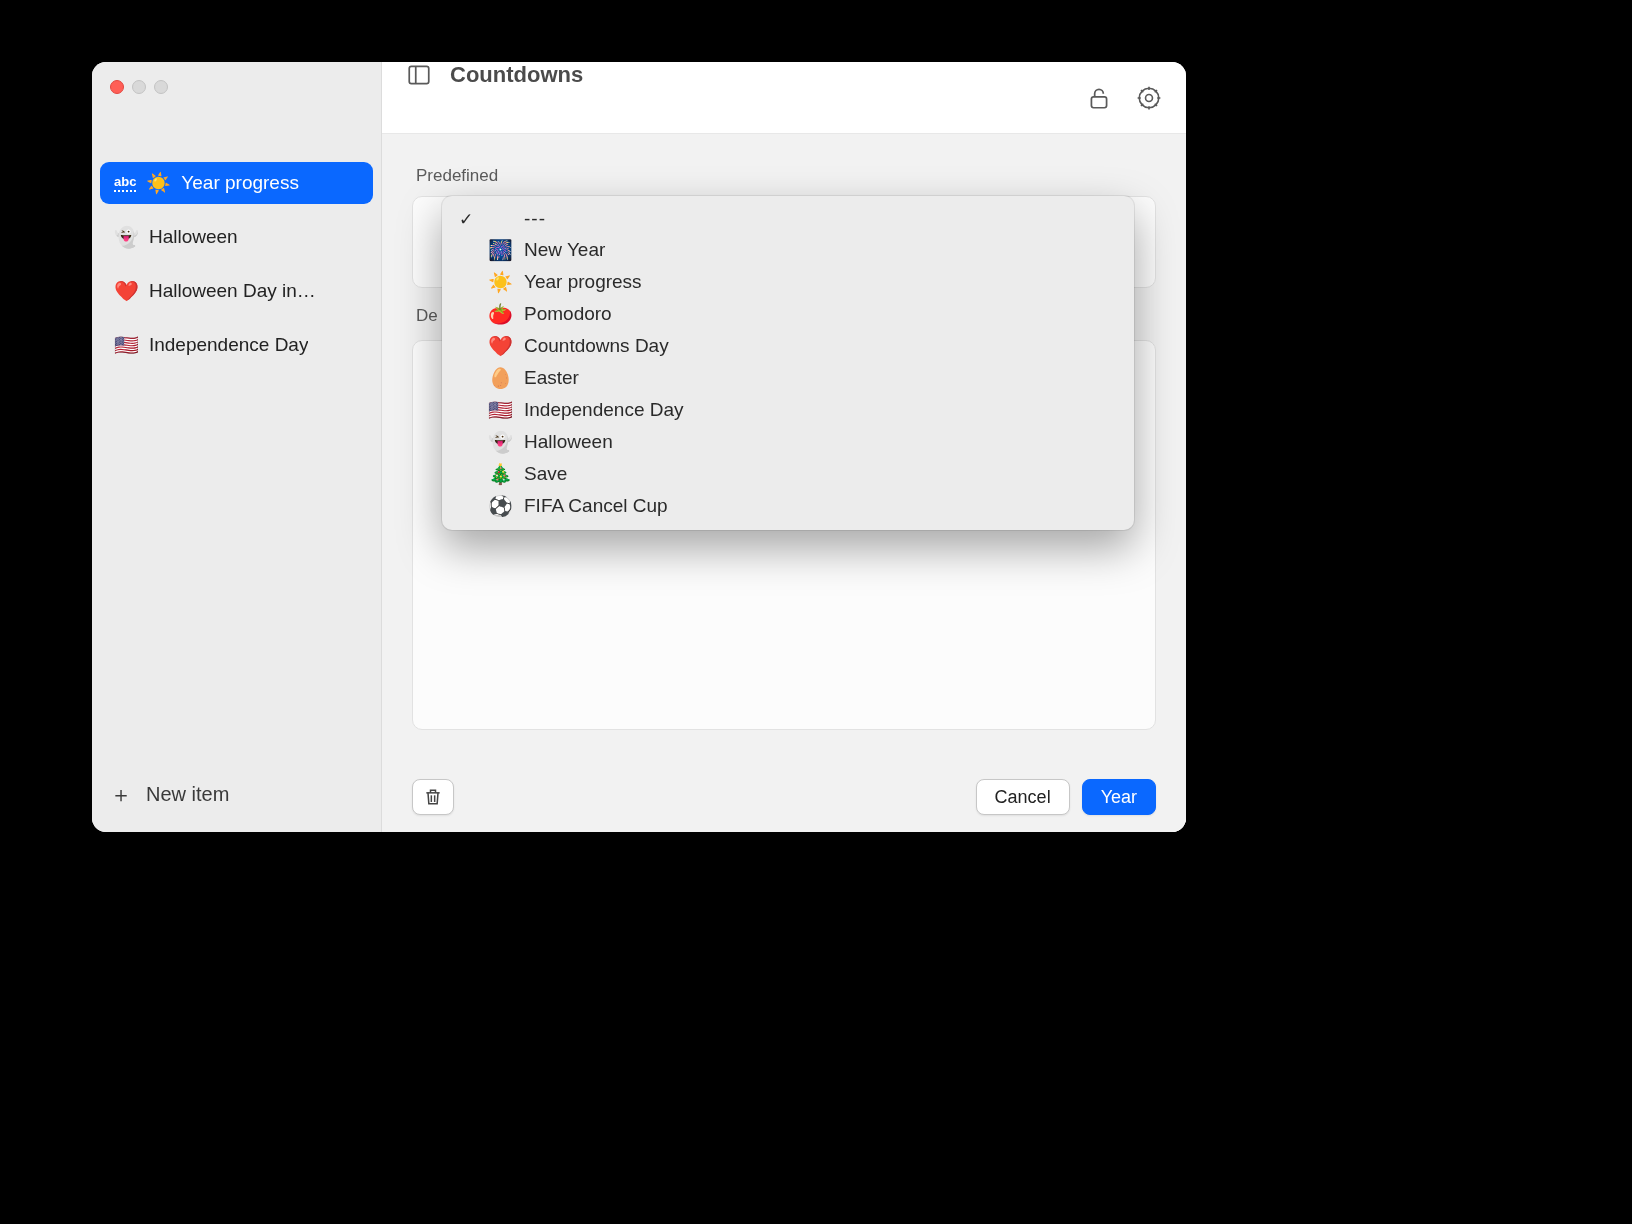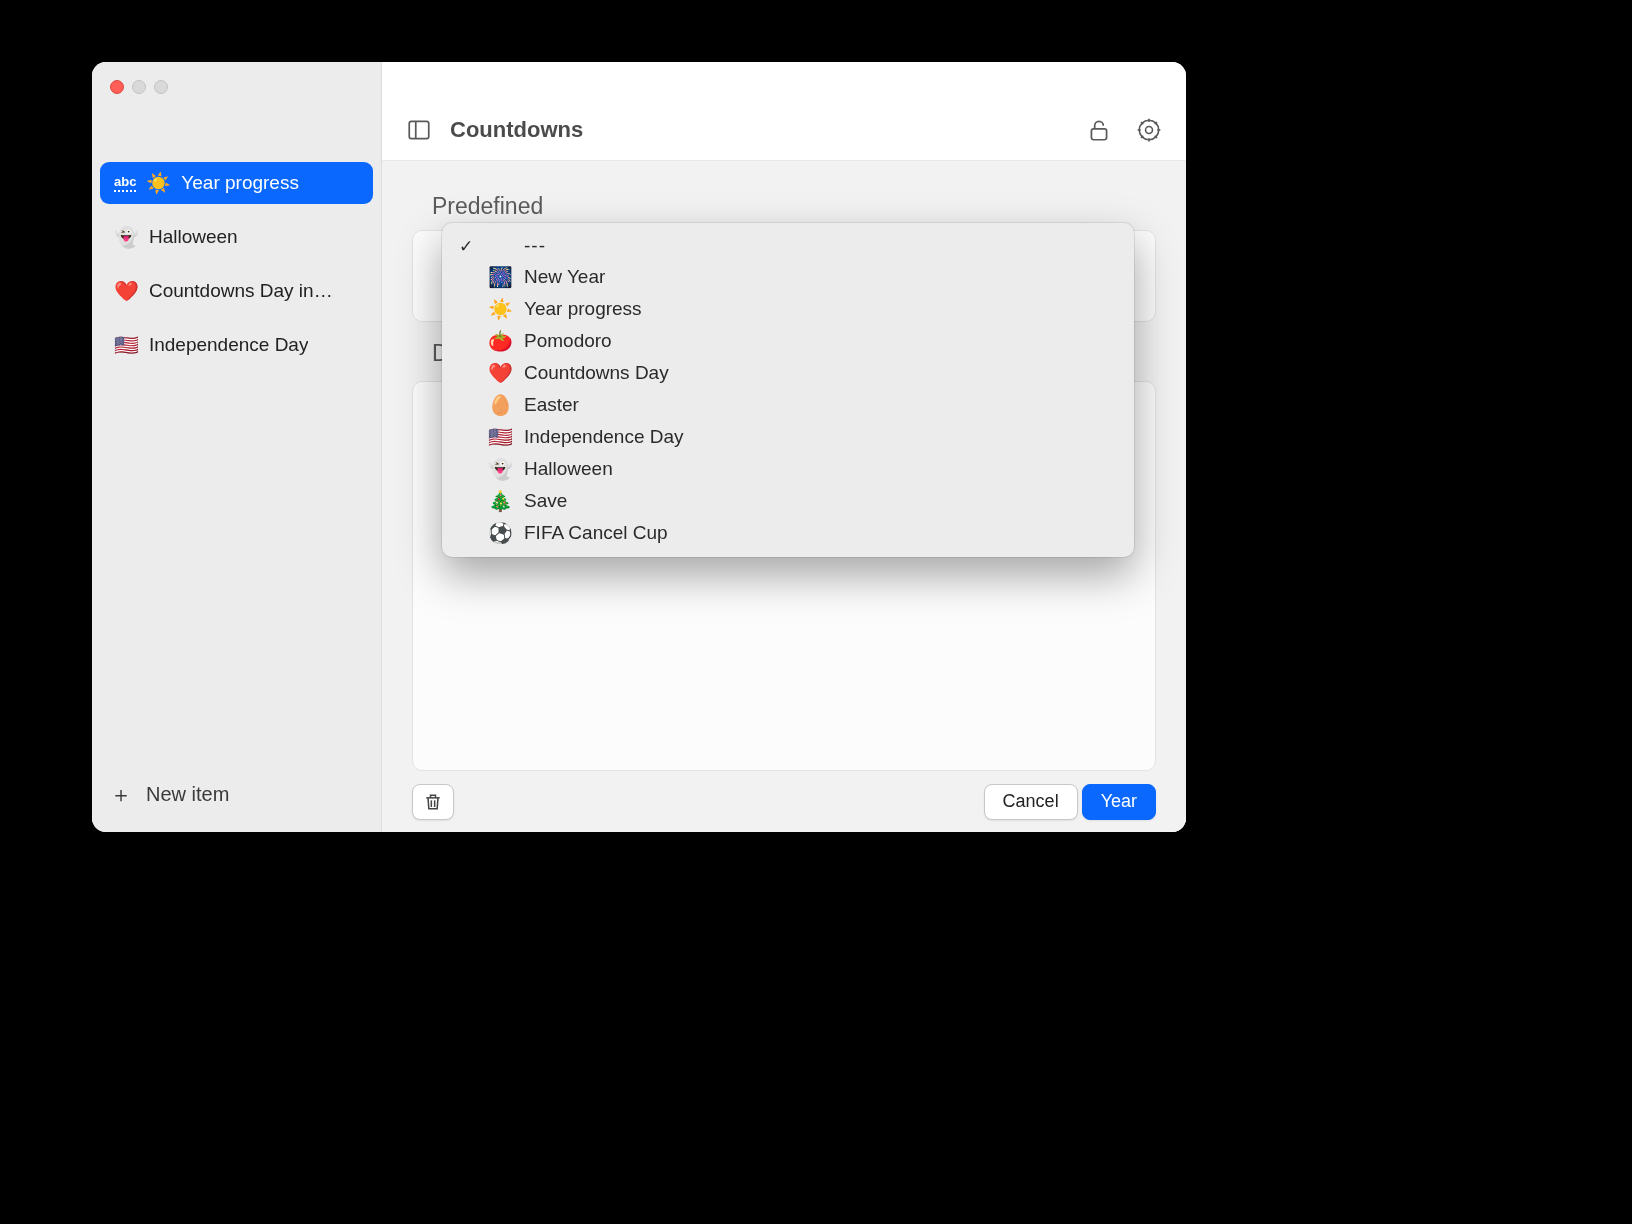--- a/index.html
+++ b/index.html
@@ -93,25 +93,23 @@
   
   .main {
     flex: 1;
     display: flex;
     flex-direction: column;
     background: #fff;
   }
   .toolbar {
     height: 72px;
     display: flex;
-    align-items: center;
     padding: 0 24px;
     gap: 18px;
     border-bottom: 1px solid #e8e8e8;
-    margin-top: 37px;
   }
   .toolbar .title {
     font-size: 22px;
     font-weight: 700;
     color: #4b4b4b;
   }
   .toolbar-right {
     margin-left: auto;
     display: flex;
     gap: 24px;
@@ -121,23 +119,23 @@
   .icon-svg { width: 26px; height: 26px; stroke:#5a5a5a; fill:none; stroke-width:1.6; }
   .gear-svg { width: 26px; height: 26px; stroke:#5a5a5a; fill:none; stroke-width:1.5; }
 
   .content {
     flex: 1;
     background: #f2f2f2;
     padding: 20px 30px 0 30px;
     position: relative;
   }
   .section-label {
-    font-size: 23px;
+    font-size: 17px;
     color: #5b5b5b;
-    margin: 12px 0 10px 20px;
+    margin: 12px 0 10px 4px;
   }
   .section-box {
     background: #fcfcfc;
     border: 1px solid #e2e2e2;
     border-radius: 10px;
     height: 92px;
   }
   .section-box.big { height: 390px; margin-top: 14px; }
 
   
@@ -162,21 +160,21 @@
   .menu-item .emo { width: 24px; text-align:center; font-size: 20px; }
   .menu-item.header .lbl { letter-spacing: 1px; }
 
   
   .actions {
     height: 70px;
     background: #f2f2f2;
     display: flex;
     align-items: center;
     padding: 0 30px;
-    gap: 4px;
+    gap: 12px;
     justify-content: center;
   }
   .btn {
     height: 36px;
     border-radius: 8px;
     border: 1px solid #c7c7c7;
     background: #fff;
     font-size: 18px;
     padding: 0 18px;
     display: inline-flex;
@@ -216,21 +214,21 @@
         <span class="lbl">Year progress</span>
       </div>
 
       <div class="sidebar-item">
         <span class="emo">👻</span>
         <span class="lbl">Halloween</span>
       </div>
 
       <div class="sidebar-item">
         <span class="emo">❤️</span>
-        <span class="lbl">Countdowns Day in…</span>
+        <span class="lbl">Halloween Day in…</span>
       </div>
 
       <div class="sidebar-item">
         <span class="emo">🇺🇸</span>
         <span class="lbl">Independence Day</span>
       </div>
 
     </div>
 
     <div class="sidebar-footer">

